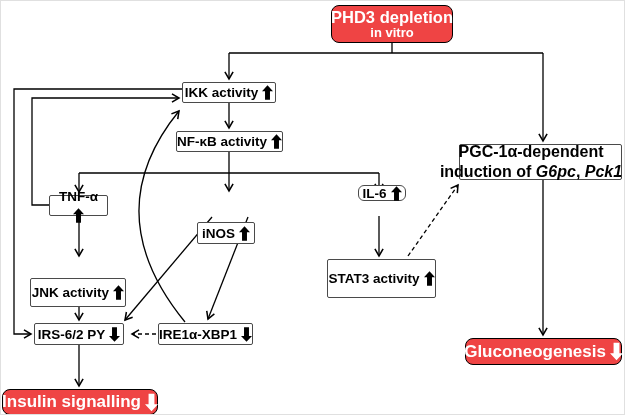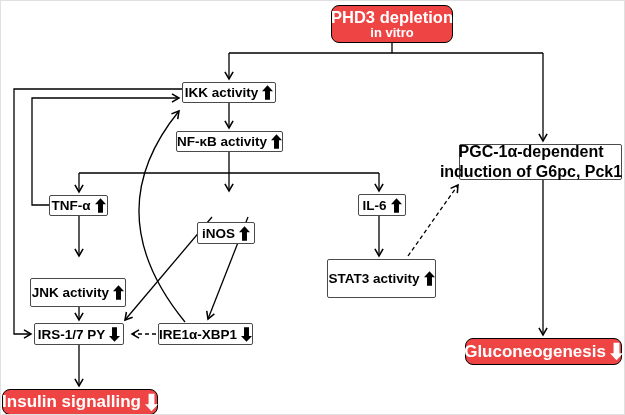--- a/index.html
+++ b/index.html
@@ -43,21 +43,21 @@
   }
   .node.black .trend svg{width:13px;height:19px;}
 
   .node.title{flex-direction:column;gap:0;line-height:1.1;}
   .node.title .l1{font-size:16.5px;}
   .node.title .l2{font-size:13px;}
 
   .node.pgc{font-size:16px;line-height:1.25;gap:6px;}
   .node.pgc .lines{display:flex;flex-direction:column;align-items:center;}
   .node.pgc .trend svg{width:13px;height:20px;}
-  .node.pgc .gene{margin-top:8px;}
+  .node.pgc .gene{font-style:italic;margin-top:8px;}
 </style>
 </head>
 <body>
 
 <div class="canvas">
 
   <svg class="edges" viewBox="0 0 625 415">
     <defs>
       <marker id="ah" viewBox="0 0 10 10" refX="7.5" refY="5" markerWidth="9" markerHeight="9" orient="auto-start-reverse">
         <path d="M1.5,1.5 L7.5,5 L1.5,8.5" fill="none" stroke="#000" stroke-width="1.4"></path>
@@ -102,39 +102,39 @@
 
   <div class="node" style="left:175px;top:130px;width:107px;height:21px;">
     <span>NF-κB activity</span>
     <span class="trend">
         <svg viewBox="0 0 12 16">
           <polygon points="6,0 12,6.5 8.7,6.5 8.7,16 3.3,16 3.3,6.5 0,6.5"></polygon>
         </svg>
       </span>
   </div>
 
-  <div class="node" style="left:48px;top:194px;width:59px;height:21px;">
+  <div class="node" style="left:48px;top:194px;width:59px;height:21px;flex-direction:column;">
     <span>TNF-α</span>
     <span class="trend">
         <svg viewBox="0 0 12 16">
           <polygon points="6,0 12,6.5 8.7,6.5 8.7,16 3.3,16 3.3,6.5 0,6.5"></polygon>
         </svg>
       </span>
   </div>
 
   <div class="node" style="left:196px;top:193px;width:58px;height:22px;margin-top:28px;">
     <span>iNOS</span>
     <span class="trend">
         <svg viewBox="0 0 12 16">
           <polygon points="6,0 12,6.5 8.7,6.5 8.7,16 3.3,16 3.3,6.5 0,6.5"></polygon>
         </svg>
       </span>
   </div>
 
-  <div class="node" style="left:357px;top:193px;width:48px;height:22px;">
+  <div class="node" style="left:357px;top:184px;width:48px;height:16px;border-radius:6px;">
     <span>IL-6</span>
     <span class="trend">
         <svg viewBox="0 0 12 16">
           <polygon points="6,0 12,6.5 8.7,6.5 8.7,16 3.3,16 3.3,6.5 0,6.5"></polygon>
         </svg>
       </span>
   </div>
 
   <div class="node" style="left:29px;top:263px;width:96px;height:29px;margin-top:14px;">
     <span>JNK activity</span>
@@ -148,21 +148,21 @@
   <div class="node" style="left:326px;top:258px;width:109px;height:39px;">
     <span>STAT3 activity</span>
     <span class="trend">
         <svg viewBox="0 0 12 16">
           <polygon points="6,0 12,6.5 8.7,6.5 8.7,16 3.3,16 3.3,6.5 0,6.5"></polygon>
         </svg>
       </span>
   </div>
 
   <div class="node" style="left:33px;top:322px;width:90px;height:22px;">
-    <span>IRS-1/7 PY</span>
+    <span>IRS-6/2 PY</span>
     <span class="trend">
         <svg viewBox="0 0 12 16">
           <polygon points="6,16 12,9.5 8.7,9.5 8.7,0 3.3,0 3.3,9.5 0,9.5"></polygon>
         </svg>
       </span>
   </div>
 
   <div class="node" style="left:157px;top:322px;width:95px;height:22px;">
     <span>IRE1α-XBP1</span>
     <span class="trend">

